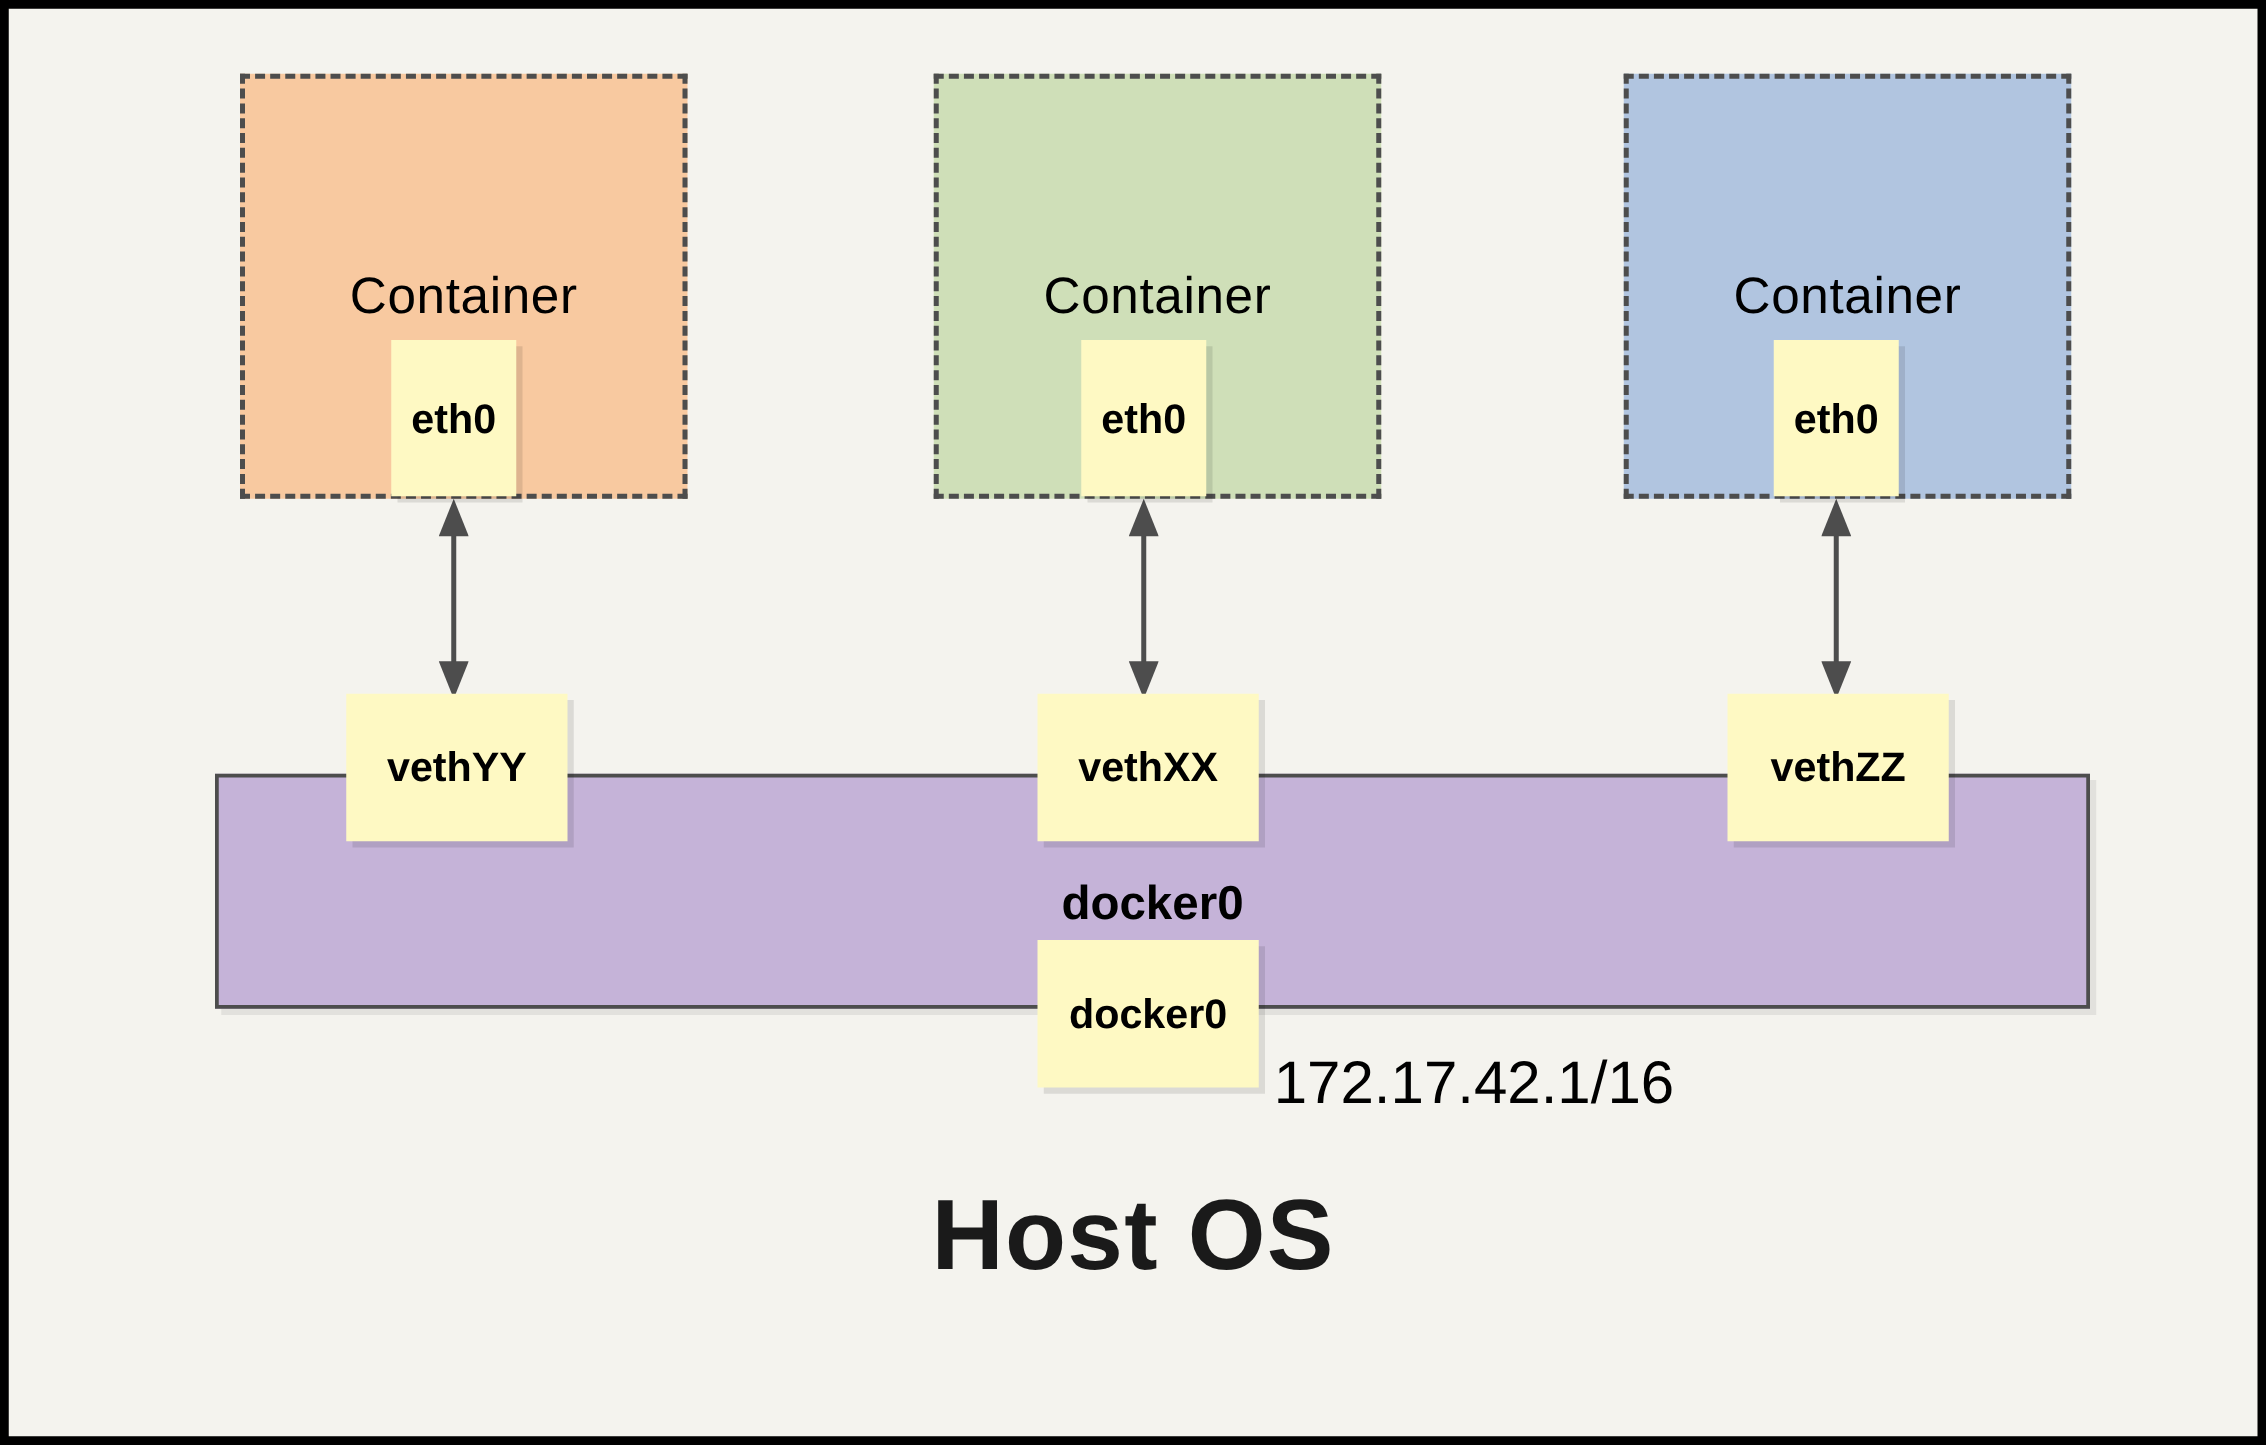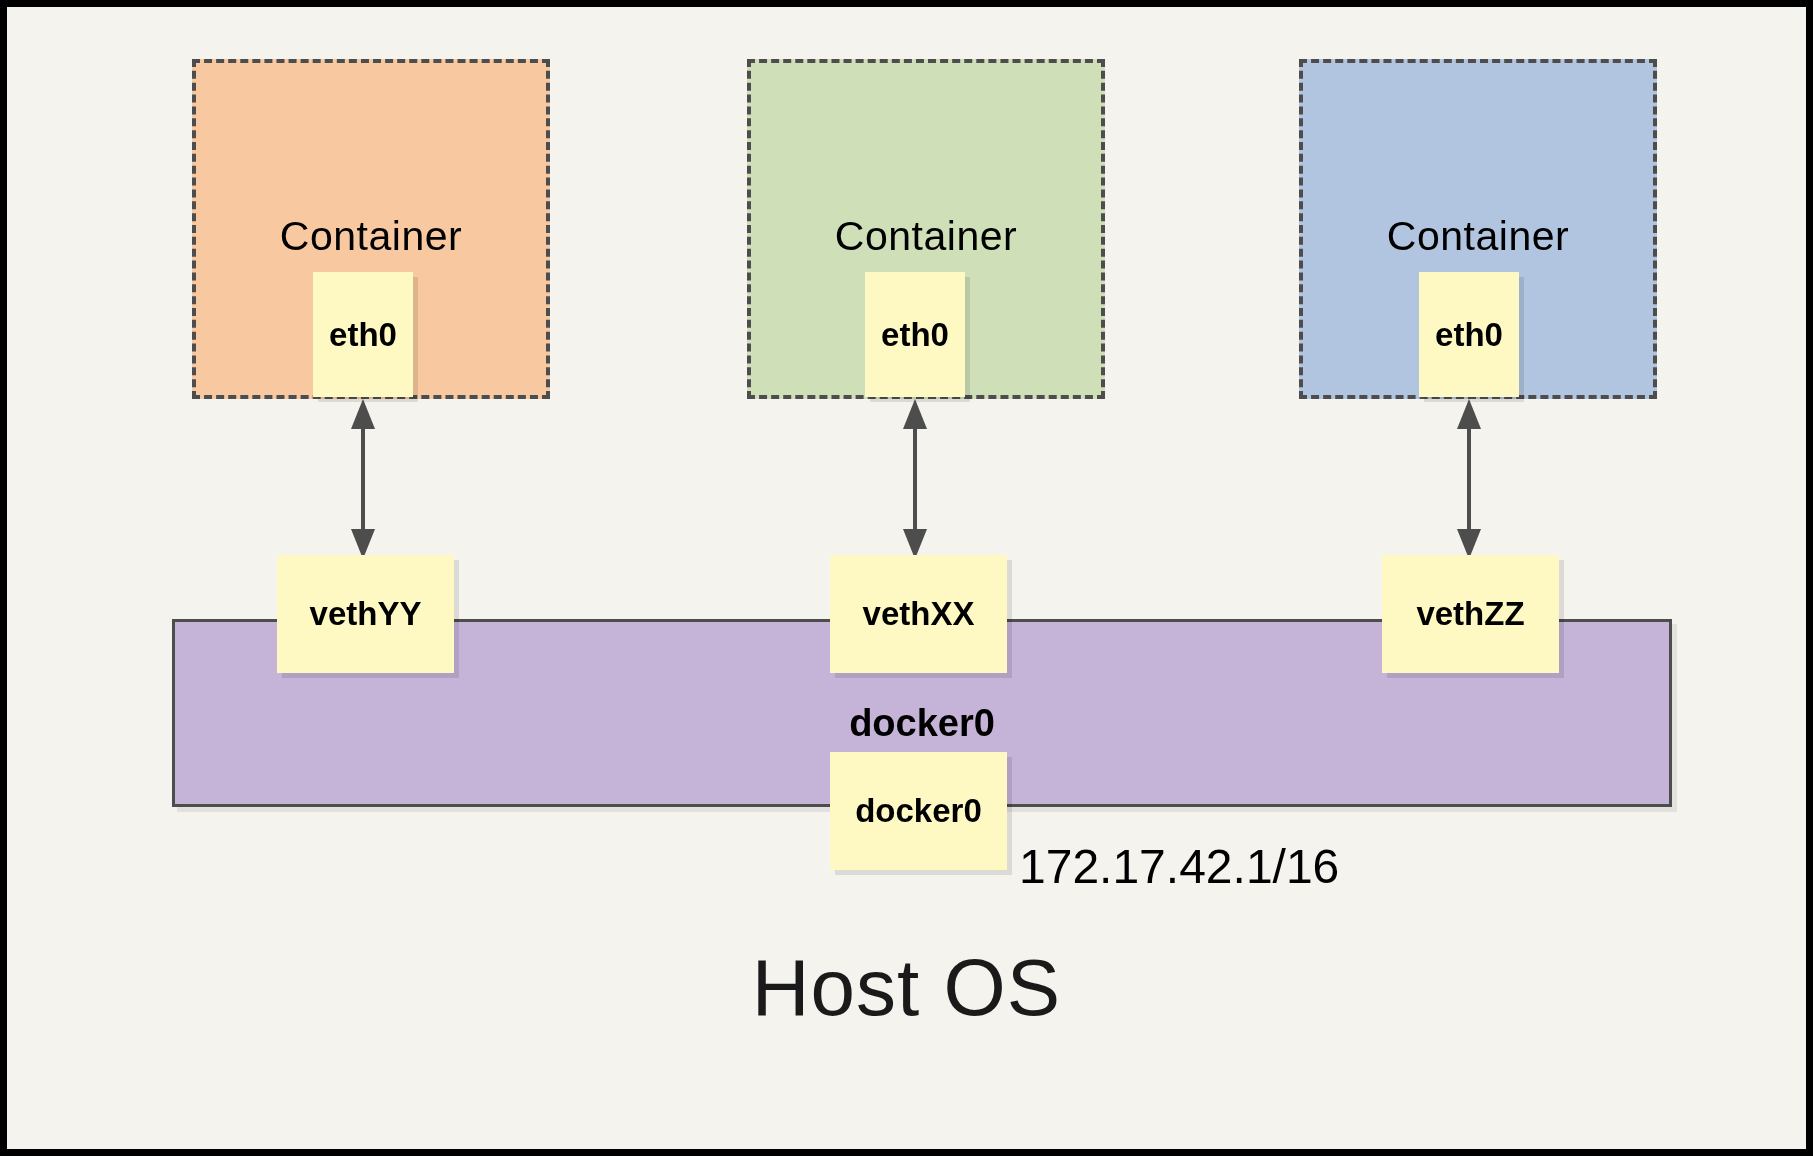--- a/index.html
+++ b/index.html
@@ -138,21 +138,21 @@
   }
 
   
   #host-os-label {
     position: absolute;
     left: 0;
     right: 0;
     top: 935px;
     text-align: center;
     font-size: 80px;
-    font-weight: 400;
+    font-weight: 700;
     color: #1a1a1a;
     letter-spacing: 1px;
   }
 </style>
 </head>
 <body>
 
 <div id="diagram-frame">
 
   <div class="container-box c1">

